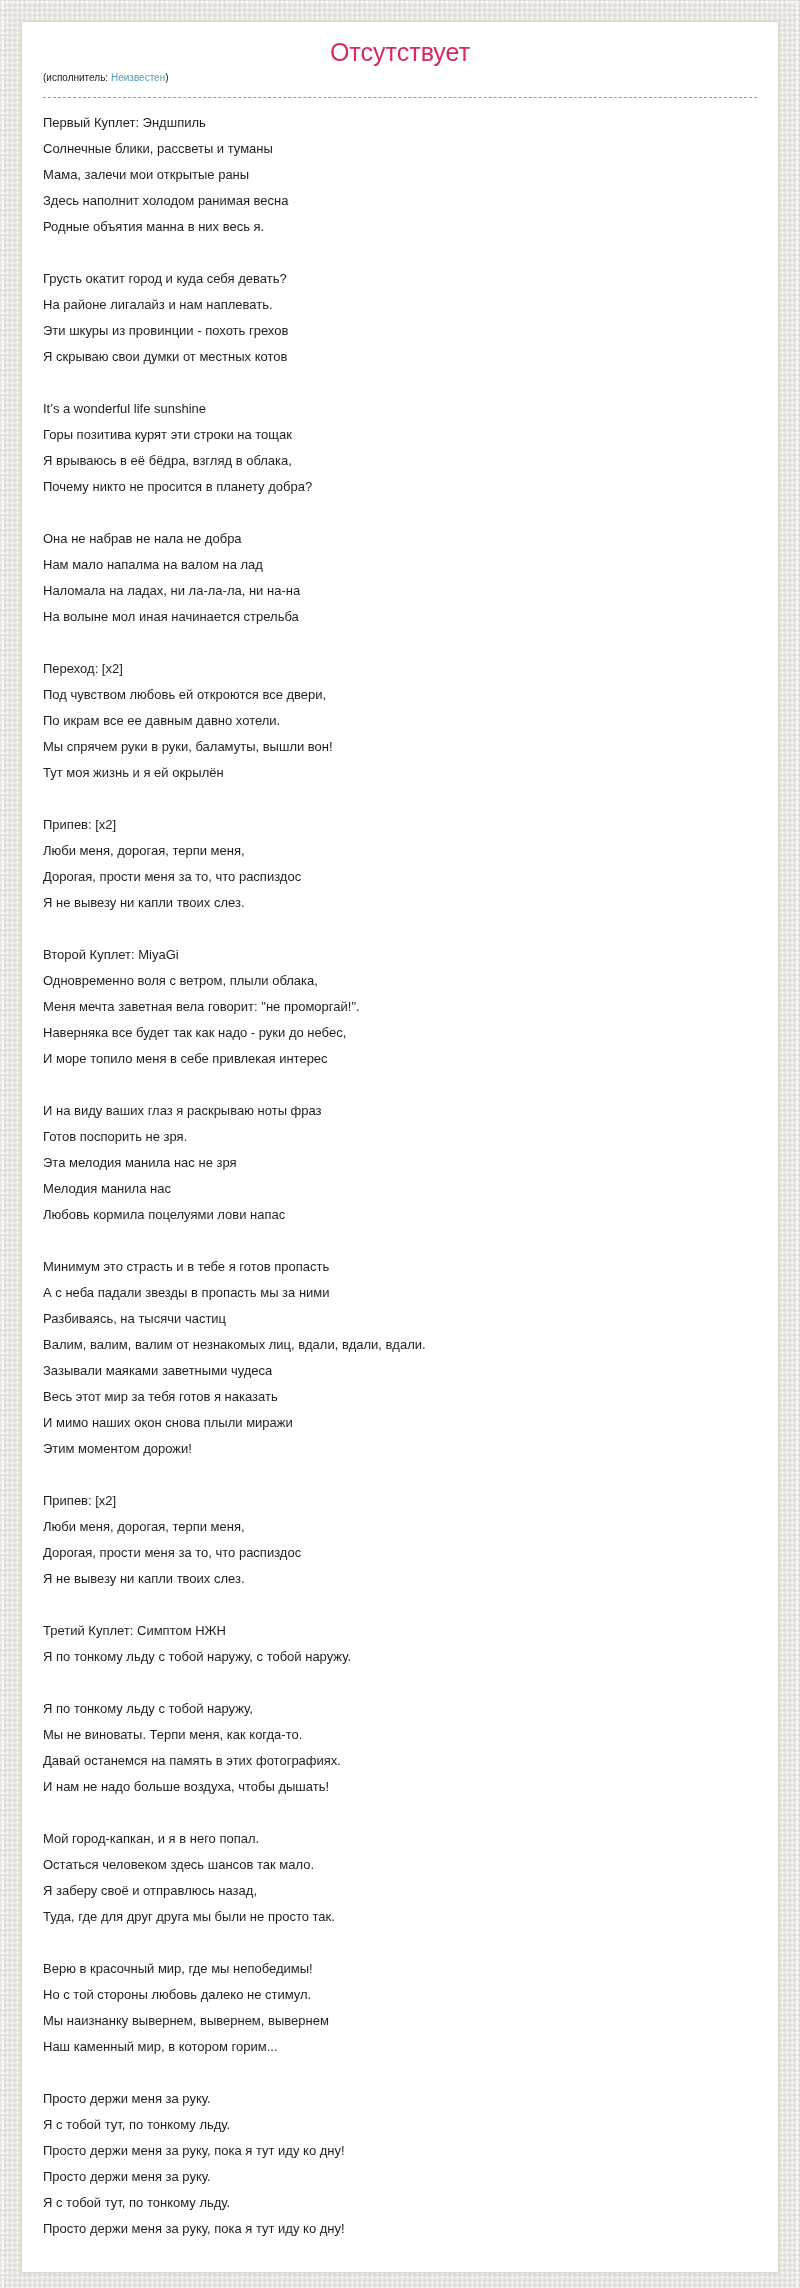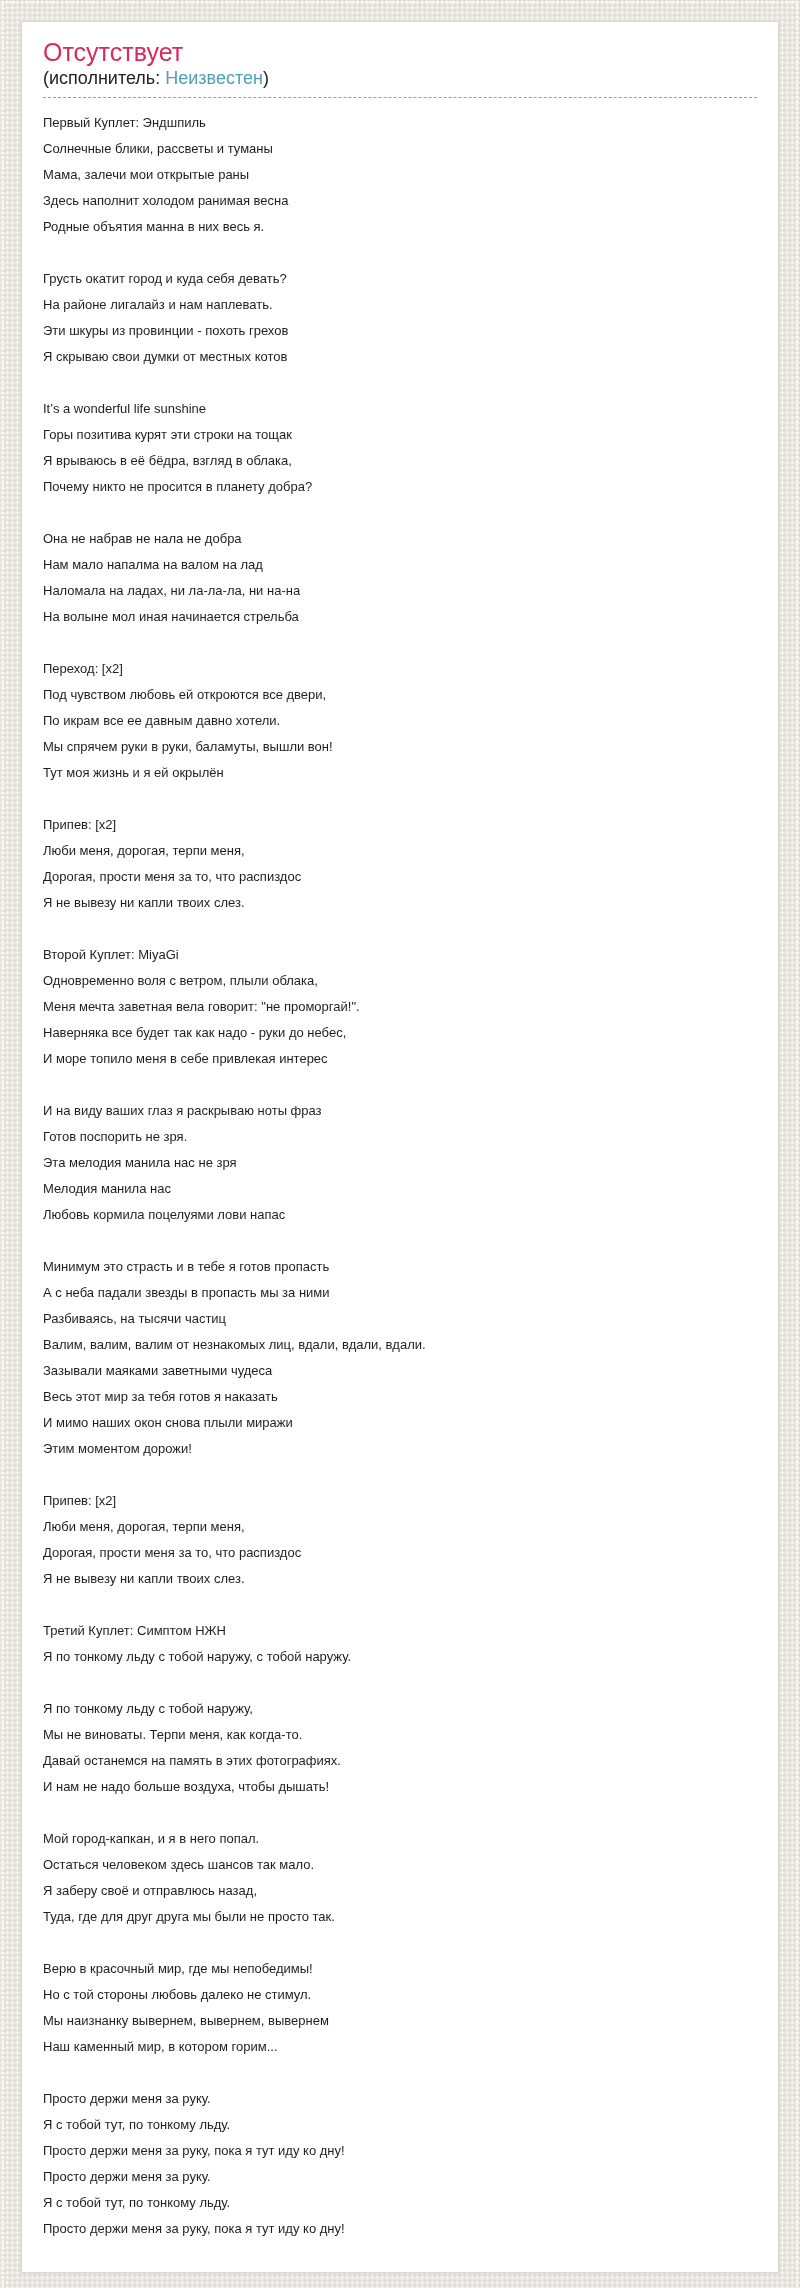--- a/index.html
+++ b/index.html
@@ -36,30 +36,31 @@
     background:var(--card-background,#fff);
     border:1px solid #dcd8d3;
     box-shadow:0 1px 2px rgba(0,0,0,.05);
     padding:15px 21px 30px 21px;
   }
   h1.song-title{
     margin:0;
     font-size:25px;
     line-height:30px;
     font-weight:400;
+    text-align:center;
   }
   h1.song-title a{
     color:var(--title-pink,#d62a60);
     text-decoration:none;
     cursor:pointer;
   }
   .artist-line{
     margin:2px 0 0 0;
     padding-bottom:10px;
-    font-size:18px;
+    font-size:10px;
     line-height:18px;
     color:#222;
     border-bottom:1px dashed var(--divider-blue,#86a5bb);
   }
   .artist-line a{
     color:var(--artist-link-teal,#4fa0b2);
     text-decoration:none;
     cursor:pointer;
   }
   .lyrics{

